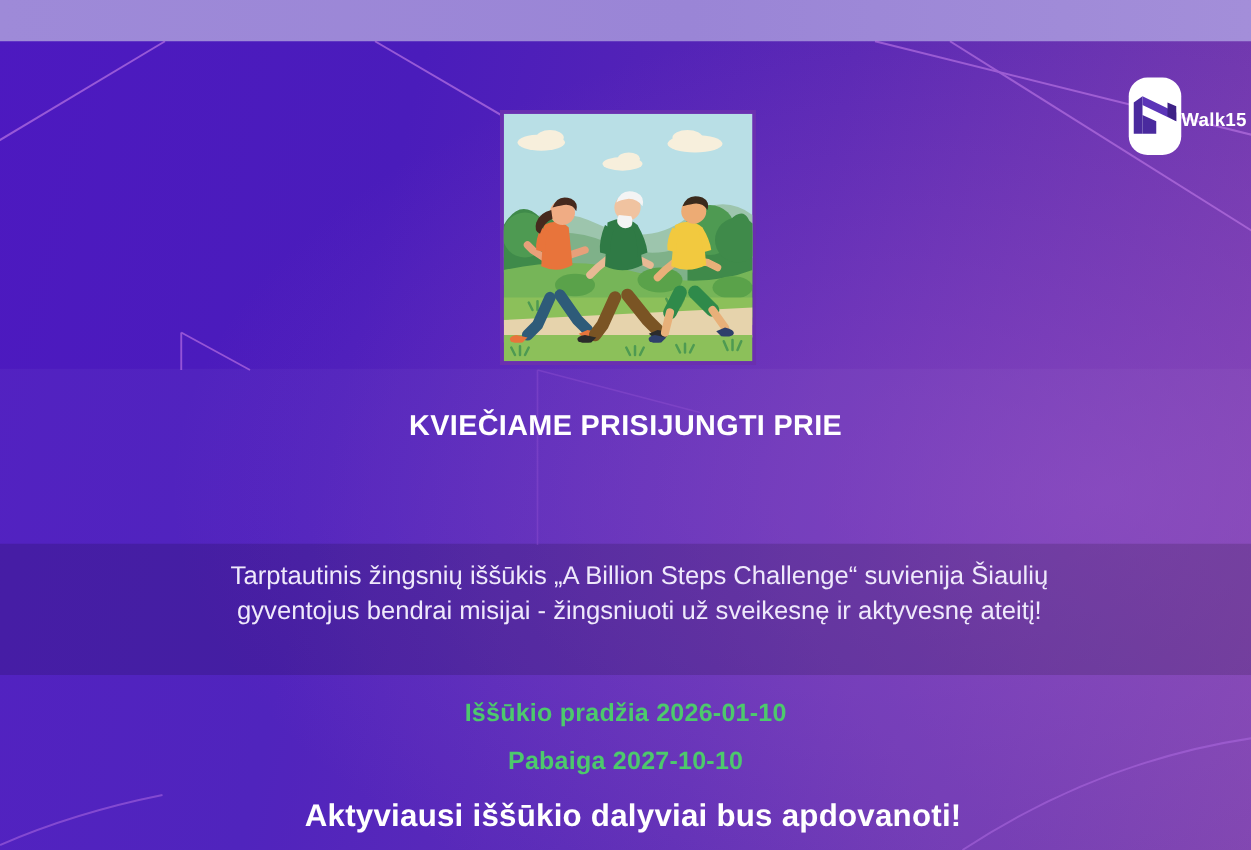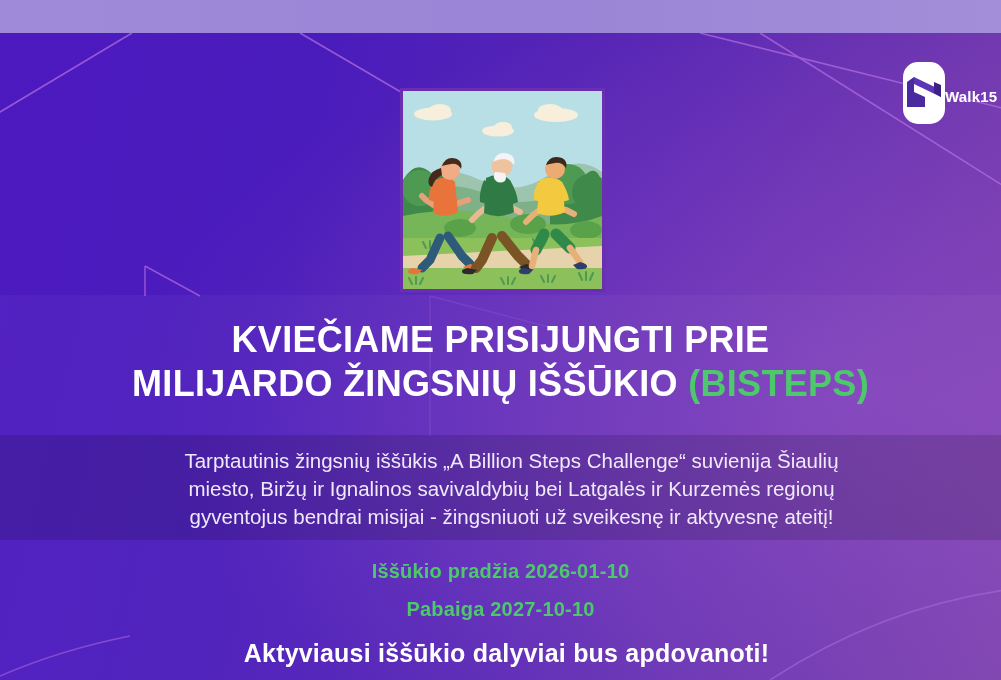--- a/index.html
+++ b/index.html
@@ -53,21 +53,21 @@
   }
   .logo-word {
     margin-top:7px; color:#ffffff; font-size:15px; font-weight:bold;
     letter-spacing:0.2px; line-height:1;
   }
 
   
   #headline {
     position:absolute; left:0; top:318px; width:1001px;
     text-align:center; color:#ffffff;
-    font-size:36px; font-weight:bold; line-height:44px;
+    font-size:23px; font-weight:bold; line-height:44px;
     letter-spacing:0.3px;
   }
   #headline .accent { color:#4dc96c; }
 
   
   #para {
     position:absolute; left:0; top:447px; width:1001px;
     text-align:center; color:#efe9fb;
     font-size:20.5px; font-weight:normal; line-height:28px;
   }
@@ -224,26 +224,24 @@
         <path d="M11 4 L38 17 L38 24 L11 11 Z" fill="#5b35b8"></path>
         <path d="M38 12 L38 24 L31 20 L31 9 Z" fill="#3d2186"></path>
         <path d="M11 19 L22 24 L22 34 L11 34 Z" fill="#4a2a9e"></path>
       </svg>
     </div>
     <div class="logo-word">Walk15</div>
   </div>
 
   <div id="headline">
     <div>KVIEČIAME PRISIJUNGTI PRIE</div>
-    <div><span>MILIJARDO ŽINGSNIŲ IŠŠŪKIO </span><span class="accent">(BISTEPS)</span></div>
   </div>
 
   <div id="para">
     <span class="pline">Tarptautinis žingsnių iššūkis „A Billion Steps Challenge“ suvienija Šiaulių</span>
-    <span class="pline">miesto, Biržų ir Ignalinos savivaldybių bei Latgalės ir Kurzemės regionų</span>
     <span class="pline">gyventojus bendrai misijai - žingsniuoti už sveikesnę ir aktyvesnę ateitį!</span>
   </div>
 
   <div id="footer">
     <span class="f-green">Iššūkio pradžia 2026-01-10</span>
     <span class="f-green">Pabaiga 2027-10-10</span>
     <span class="f-white">Aktyviausi iššūkio dalyviai bus apdovanoti!</span>
   </div>
 
 </div>

